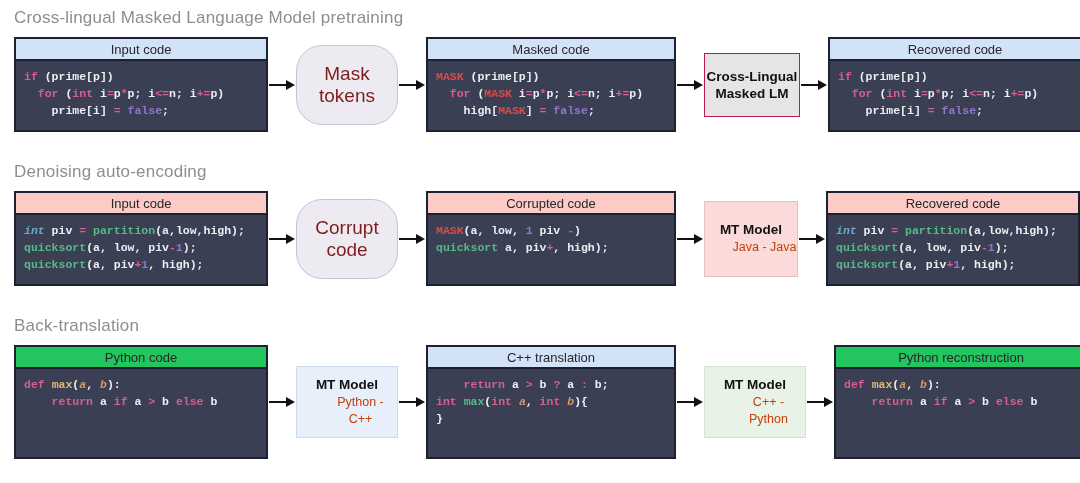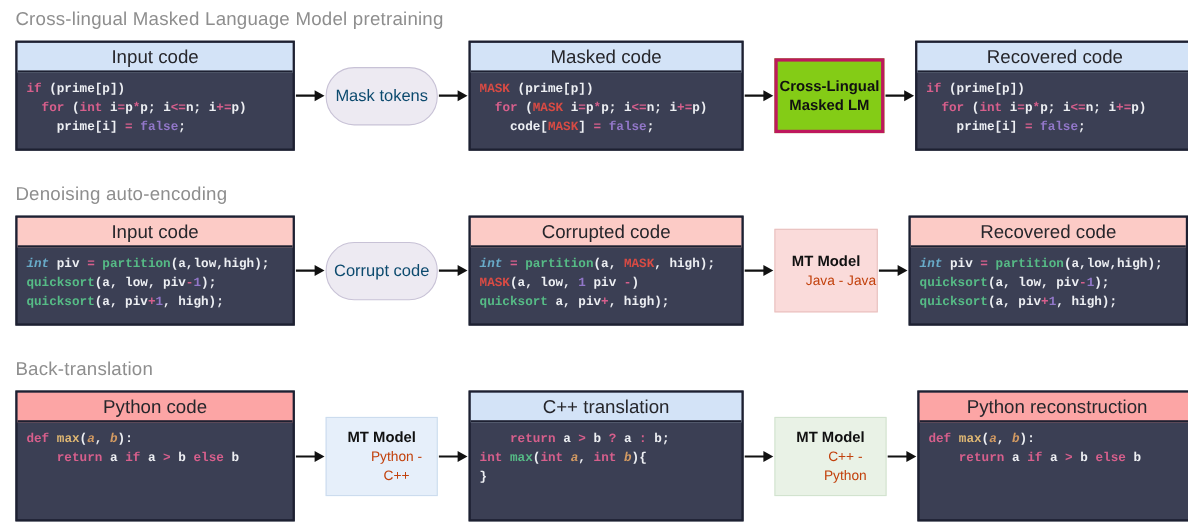--- a/index.html
+++ b/index.html
@@ -2,42 +2,42 @@
 <html><head>
 <meta charset="utf-8">
 <style>
   html,body{margin:0;padding:0;background:#ffffff;}
   body{width:1080px;height:483px;overflow:hidden;font-family:"Liberation Sans",sans-serif;padding-top:8px;box-sizing:border-box;}
   .section{margin-bottom:30px;}
   .section-title{font-size:17px;color:#8e8e8e;margin:0 0 9px 14px;letter-spacing:.2px;}
   .diagram-row{display:flex;align-items:center;justify-content:space-between;margin:0 16px 0 14px;}
   .code-box{border:2px solid #1d2031;background:#3b3f54;flex:0 0 auto;}
   .w1{width:250px;} .w2{width:246px;} .w3{width:250px;}
-  .code-header{font-size:17px;color:#26262b;text-align:center;padding:2.5px 0;border-bottom:2px solid #1d2031;font-weight:500;}
+  .code-header{font-size:13px;color:#26262b;text-align:center;padding:2.5px 0;border-bottom:2px solid #1d2031;font-weight:500;}
   .hdr-blue{background:#d3e3f7;}
   .hdr-pink{background:#fccbc6;}
-  .hdr-green{background:#fca5a5;}
+  .hdr-green{background:#22c55e;}
   .code-body{padding:7px 4px 7px 8px;font-family:Liberation Mono, monospace;font-size:11.5px;font-weight:bold;line-height:17px;}
   .code-line{white-space:pre;}
   .h3line{height:55px;}
   .h4line{height:74px;}
   .tk-w{color:#edeff3;}
   .tk-k{color:#d75f8c;}
   .tk-g{color:#56bb86;}
   .tk-t{color:#68aac8;font-style:italic;}
   .tk-p{color:#9277c9;text-align:center;}
   .tk-o{color:#d29a62;font-style:italic;}
   .tk-y{color:#e0b873;}
   .tk-r{color:#d94b44;}
   .arrow{flex:0 0 auto;}
-  .oval{flex:0 0 auto;width:96px;background:#edeaf2;border:1px solid #c8c2d6;border-radius:26px;text-align:center;padding:17px 2px;font-size:15px;color:#0c4a6e;}
+  .oval{flex:0 0 auto;width:96px;background:#edeaf2;border:1px solid #c8c2d6;border-radius:26px;text-align:center;padding:17px 2px;font-size:19px;color:#7f1d1d;}
   .process-box{flex:0 0 auto;text-align:center;display:flex;flex-direction:column;justify-content:center;}
   .pb-bold{font-size:13.5px;font-weight:bold;color:#111;line-height:17px;}
   .pb-sub{font-size:12.5px;color:#c2410c;line-height:17px;margin-top:1px;margin-left:27px;}
-  .pb-blue{width:94px;min-height:62px;background:#84cc16;border:3px solid #be185d;}
+  .pb-blue{width:94px;min-height:62px;background:#e5e5e5;border:1px solid #be185d;}
   .pb-pink{width:92px;min-height:74px;background:#fadbda;border:1px solid #e8c1bf;}
   .pb-lblue{width:100px;min-height:70px;background:#e6effa;border:1px solid #ccdcee;}
   .pb-green{width:100px;min-height:70px;background:#e9f2e6;border:1px solid #d2e3cf;}
 </style>
 </head>
 <body>
 
 <div class="section">
   <div class="section-title">Cross-lingual Masked Language Model pretraining</div>
   <div class="diagram-row">
@@ -56,21 +56,21 @@
     <div class="oval">Mask tokens</div>
     <svg class="arrow" width="28" height="14" viewBox="0 0 28 14">
         <path d="M1 7 H19" stroke="#111" stroke-width="2"></path>
         <path d="M18 2 L27 7 L18 12 Z" fill="#111"></path>
       </svg>
     <div class="code-box w2">
       <div class="code-header hdr-blue">Masked code</div>
       <div class="code-body h3line">
           <div class="code-line"><span class="tk-r">MASK</span><span class="tk-w"> (prime[p])</span></div>
           <div class="code-line"><span class="tk-w">  </span><span class="tk-k">for</span><span class="tk-w"> (</span><span class="tk-r">MASK</span><span class="tk-w"> i</span><span class="tk-k">=</span><span class="tk-w">p</span><span class="tk-k">*</span><span class="tk-w">p; i</span><span class="tk-k">&lt;=</span><span class="tk-w">n; i</span><span class="tk-k">+=</span><span class="tk-w">p)</span></div>
-          <div class="code-line"><span class="tk-w">    code[</span><span class="tk-r">MASK</span><span class="tk-w">] </span><span class="tk-k">=</span><span class="tk-w"> </span><span class="tk-p">false</span><span class="tk-w">;</span></div>
+          <div class="code-line"><span class="tk-w">    high[</span><span class="tk-r">MASK</span><span class="tk-w">] </span><span class="tk-k">=</span><span class="tk-w"> </span><span class="tk-p">false</span><span class="tk-w">;</span></div>
         </div>
     </div>
     <svg class="arrow" width="28" height="14" viewBox="0 0 28 14">
         <path d="M1 7 H19" stroke="#111" stroke-width="2"></path>
         <path d="M18 2 L27 7 L18 12 Z" fill="#111"></path>
       </svg>
     <div class="process-box pb-blue">
       <div class="pb-bold">Cross-Lingual</div>
       <div class="pb-bold">Masked LM</div>
     </div>
@@ -105,21 +105,20 @@
         <path d="M18 2 L27 7 L18 12 Z" fill="#111"></path>
       </svg>
     <div class="oval">Corrupt code</div>
     <svg class="arrow" width="28" height="14" viewBox="0 0 28 14">
         <path d="M1 7 H19" stroke="#111" stroke-width="2"></path>
         <path d="M18 2 L27 7 L18 12 Z" fill="#111"></path>
       </svg>
     <div class="code-box w2">
       <div class="code-header hdr-pink">Corrupted code</div>
       <div class="code-body h3line">
-          <div class="code-line"><span class="tk-t">int</span><span class="tk-w"> </span><span class="tk-k">=</span><span class="tk-w"> </span><span class="tk-g">partition</span><span class="tk-w">(a, </span><span class="tk-r">MASK</span><span class="tk-w">, high);</span></div>
           <div class="code-line"><span class="tk-r">MASK</span><span class="tk-w">(a, low, </span><span class="tk-p">1</span><span class="tk-w"> piv </span><span class="tk-k">-</span><span class="tk-w">)</span></div>
           <div class="code-line"><span class="tk-g">quicksort</span><span class="tk-w"> a, piv</span><span class="tk-k">+</span><span class="tk-w">, high);</span></div>
         </div>
     </div>
     <svg class="arrow" width="28" height="14" viewBox="0 0 28 14">
         <path d="M1 7 H19" stroke="#111" stroke-width="2"></path>
         <path d="M18 2 L27 7 L18 12 Z" fill="#111"></path>
       </svg>
     <div class="process-box pb-pink">
       <div class="pb-bold">MT Model</div>

